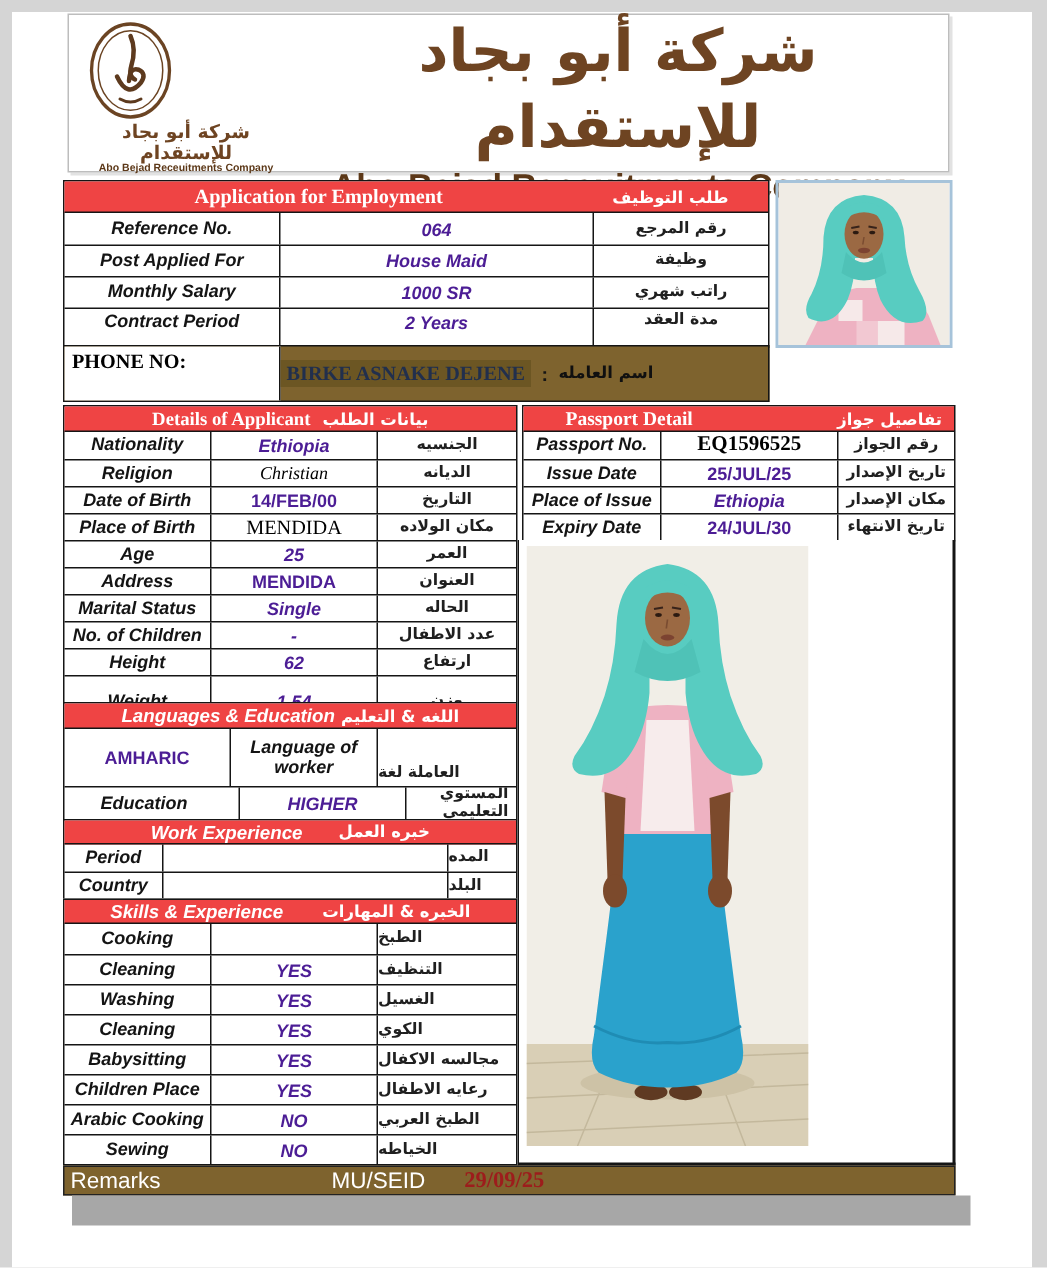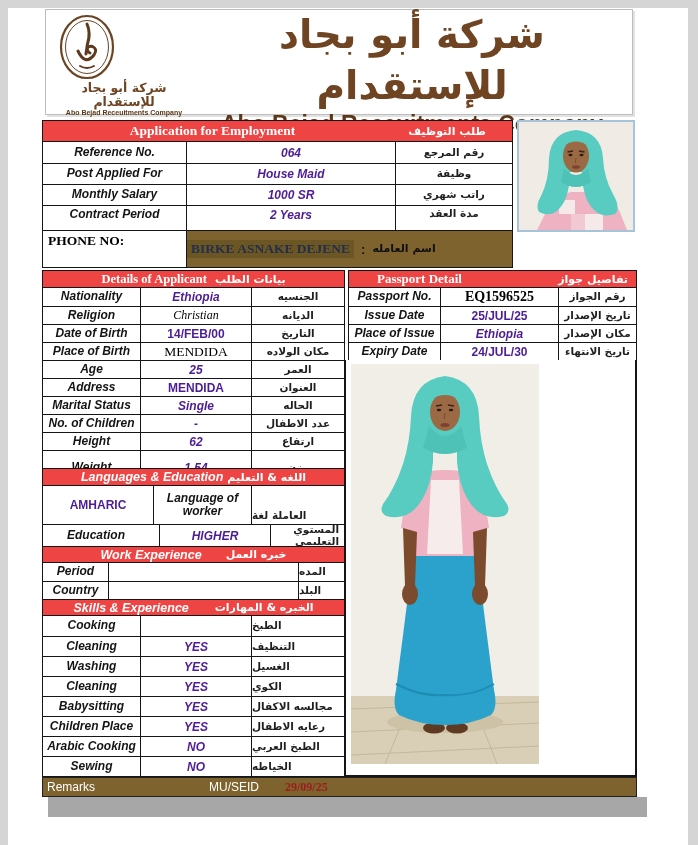--- a/index.html
+++ b/index.html
@@ -42,21 +42,21 @@
   .phone-name-wrap{flex:1;display:flex;align-items:center;justify-content:flex-start;gap:7px;}
   .name-badge{background:#6c5623;color:#212f4d;font-family:"Liberation Serif",serif;font-weight:bold;font-size:13.5px;padding:1px 4px;}
   .name-colon{color:#151515;font-weight:bold;font-size:13px;}
   .phone .ar{color:#101010;font-size:11px;}
   
   .photo-sm{position:absolute;left:509px;top:112px;width:118px;height:112px;border:2px solid #a6c3da;box-sizing:border-box;}
   .photo-frame{position:absolute;left:337px;top:352px;width:292px;height:417px;border-left:1px solid #151515;border-right:2px solid #151515;border-bottom:2px solid #151515;box-sizing:border-box;background:#fff;}
   .photo-lg{position:absolute;left:5px;top:4px;width:188px;height:400px;}
   svg{display:block;}
   
-  .remarks{position:absolute;left:34px;top:769px;width:595px;height:20px;background:#7e632e;border:1px solid #222;box-sizing:border-box;display:flex;align-items:center;color:#fff;font-size:12px;}
+  .remarks{position:absolute;left:34px;top:769px;width:595px;height:20px;background:#7e632e;border:1px solid #222;box-sizing:border-box;display:flex;align-items:center;color:#fff;font-size:15px;}
   .remarks .r-lbl{margin-left:4px;}
   .remarks .r-code{margin-left:114px;}
   .remarks .r-date{margin-left:26px;font-family:"Liberation Serif",serif;font-weight:bold;color:#9d1c1c;}
   .shadowbar{position:absolute;left:40px;top:789px;width:599px;height:20px;background:#a7a7a7;}
   .bottom-left{justify-content:flex-start;padding-left:5px;margin-left:19px;}
   .ar-right{justify-content:flex-end;padding-right:5px;}
   .ar-bottom{align-items:flex-end;padding-bottom:2px;}
 </style>
 </head>
 <body>

